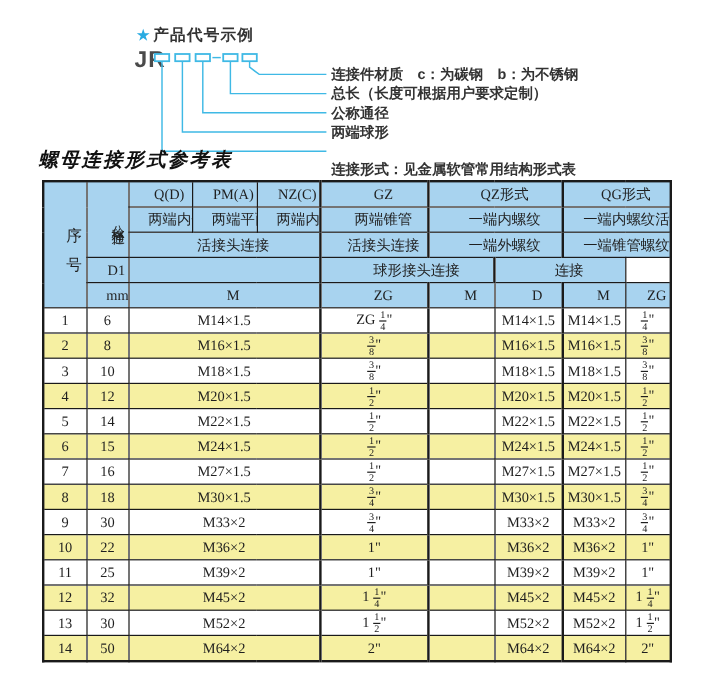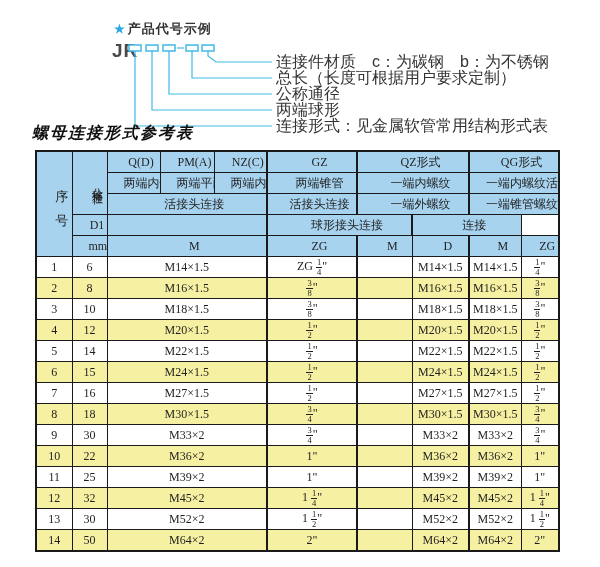--- a/index.html
+++ b/index.html
@@ -21,28 +21,28 @@
   .diagram-title .star{color:var(--star,#29abe2);margin-right:2px;font-size:12px;}
   .jr-prefix{
     position:absolute;left:112px;top:40px;
     font-size:19px;font-weight:bold;color:#4a4a4a;letter-spacing:1px;
   }
   svg.diagram-art{position:absolute;left:0;top:0;width:600px;height:140px;}
   .dline{stroke:var(--accent,#3fb9e5);fill:none;stroke-width:1.2;}
   .dbox{stroke:var(--accent,#3fb9e5);fill:#ffffff;stroke-width:1.5;}
   .diagram-labels span{
     position:absolute;left:276px;
-    font-size:16px;font-weight:normal;color:#333;
+    font-size:12px;font-weight:bold;color:#333;
     white-space:nowrap;line-height:14px;
   }
   .diagram-labels span:nth-child(1){top:55px;}
   .diagram-labels span:nth-child(2){top:71px;}
   .diagram-labels span:nth-child(3){top:87px;}
   .diagram-labels span:nth-child(4){top:103px;}
-  .diagram-labels span:nth-child(5){top:119px;}
+  .diagram-labels span:nth-child(5){top:134px;}
   
   .table-title{
     position:absolute;left:32px;top:123px;
     font-family:"Liberation Serif",serif;
     font-size:16px;font-weight:bold;font-style:italic;
     color:#111;letter-spacing:2px;white-space:nowrap;
   }
   
   table.ref{
     position:absolute;left:35px;top:150px;

